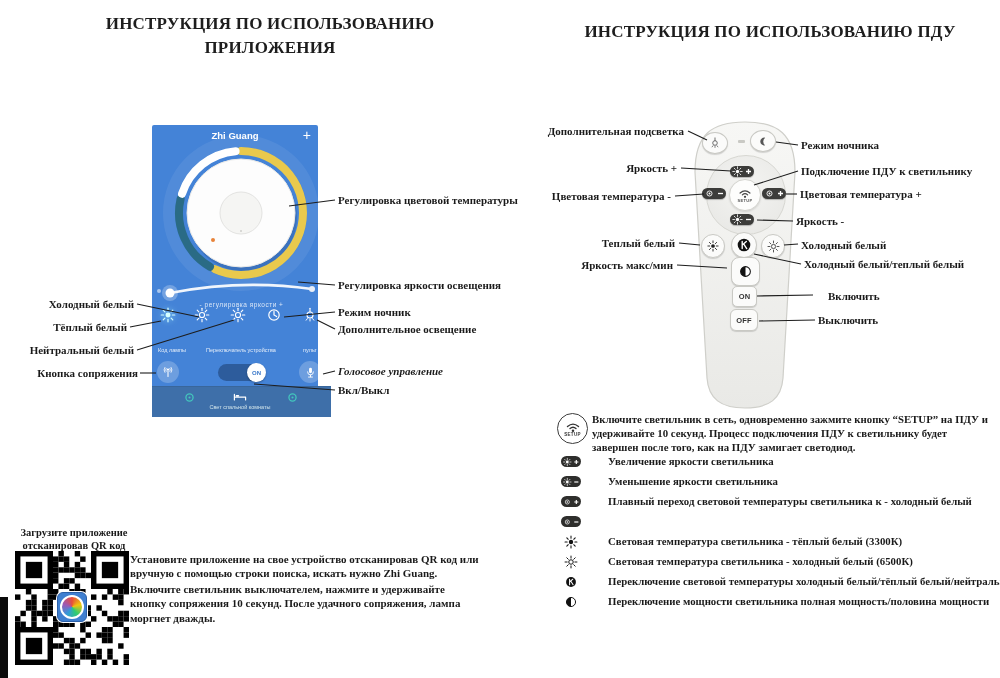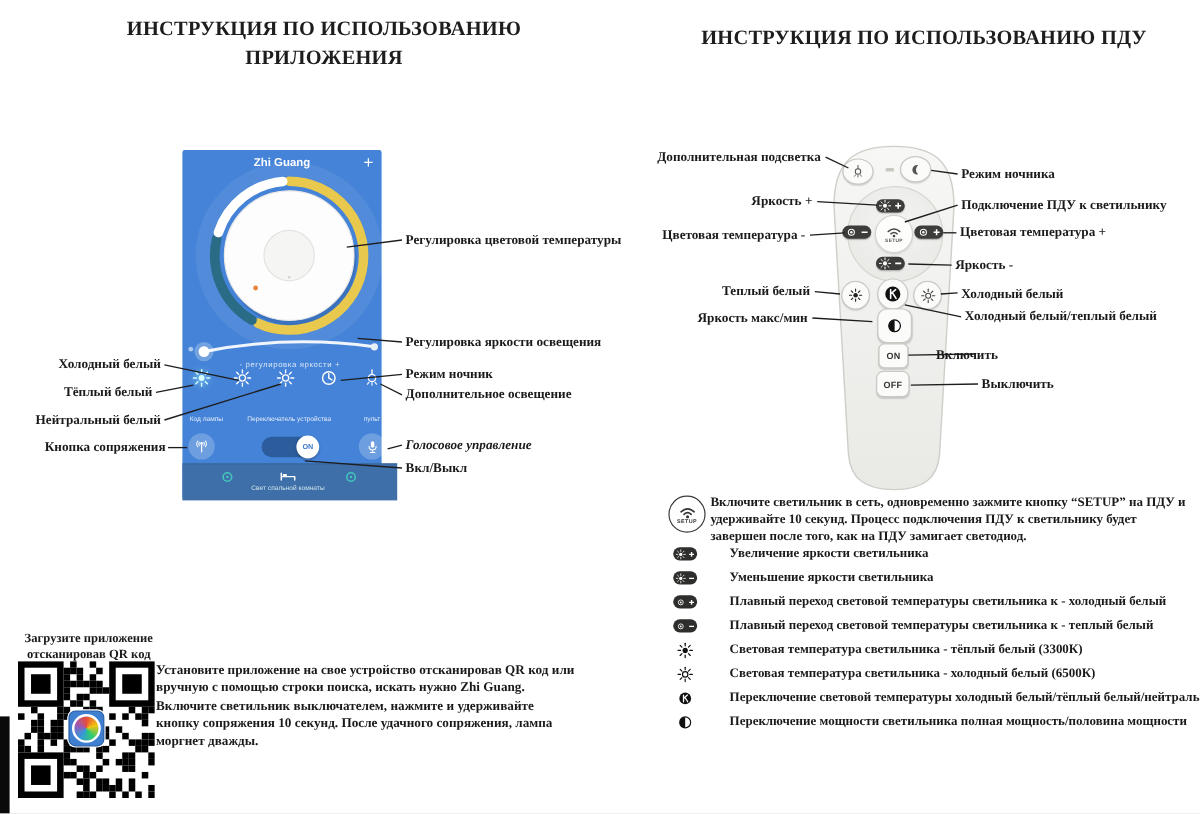--- a/index.html
+++ b/index.html
@@ -343,21 +343,21 @@
   <div class="ann annR" style="right:323px;top:162px;">Яркость +</div>
   <div class="ann annR" style="right:329px;top:190px;">Цветовая температура -</div>
   <div class="ann annR" style="right:325px;top:237px;">Теплый белый</div>
   <div class="ann annR" style="right:327px;top:259px;">Яркость макс/мин</div>
   <div class="ann" style="left:801px;top:139px;">Режим ночника</div>
   <div class="ann" style="left:801px;top:165px;">Подключение ПДУ к светильнику</div>
   <div class="ann" style="left:800px;top:188px;">Цветовая температура +</div>
   <div class="ann" style="left:796px;top:215px;">Яркость -</div>
   <div class="ann" style="left:801px;top:239px;">Холодный белый</div>
   <div class="ann" style="left:804px;top:258px;">Холодный белый/теплый белый</div>
-  <div class="ann" style="left:780px;top:290px;">Включить</div>
+  <div class="ann" style="left:828px;top:290px;">Включить</div>
   <div class="ann" style="left:818px;top:314px;">Выключить</div>
 
   <div class="note-ic">
     <svg width="14" height="11" viewBox="2 3 16 13" style="color:#333;">
         <use href="#s-wifi" width="20" height="20"></use>
       </svg>
     <div style="font:700 4.5px 'Liberation Sans',sans-serif;color:#333;letter-spacing:.3px;">SETUP</div>
   </div>
   <div class="para" style="left:592px;top:412px;width:398px;font-size:10.8px;">Включите светильник в сеть, одновременно зажмите кнопку “SETUP” на ПДУ и удерживайте 10 секунд. Процесс подключения ПДУ к светильнику будет завершен после того, как на ПДУ замигает светодиод.</div>
 
@@ -397,21 +397,20 @@
     </div>
     <div class="lrow">
       <div class="lico">
           <div class="lpill">
         <svg width="18" height="10" viewBox="0 0 22 11" style="color:#fff;">
               <use href="#s-temp" x="1" y="0" width="11" height="11"></use>
               <path d="M15,5.5 h5" stroke="#fff" stroke-width="1.4"></path>
             </svg>
       </div>
         </div>
-      <div class="ltext">Плавный переход световой температуры светильника к - теплый белый</div>
     </div>
     <div class="lrow">
       <div class="lico">
           <svg width="14" height="14" style="color:#111;">
             <use href="#s-sun-fill" width="14" height="14"></use>
           </svg>
         </div>
       <div class="ltext">Световая температура светильника - тёплый белый (3300К)</div>
     </div>
     <div class="lrow">

